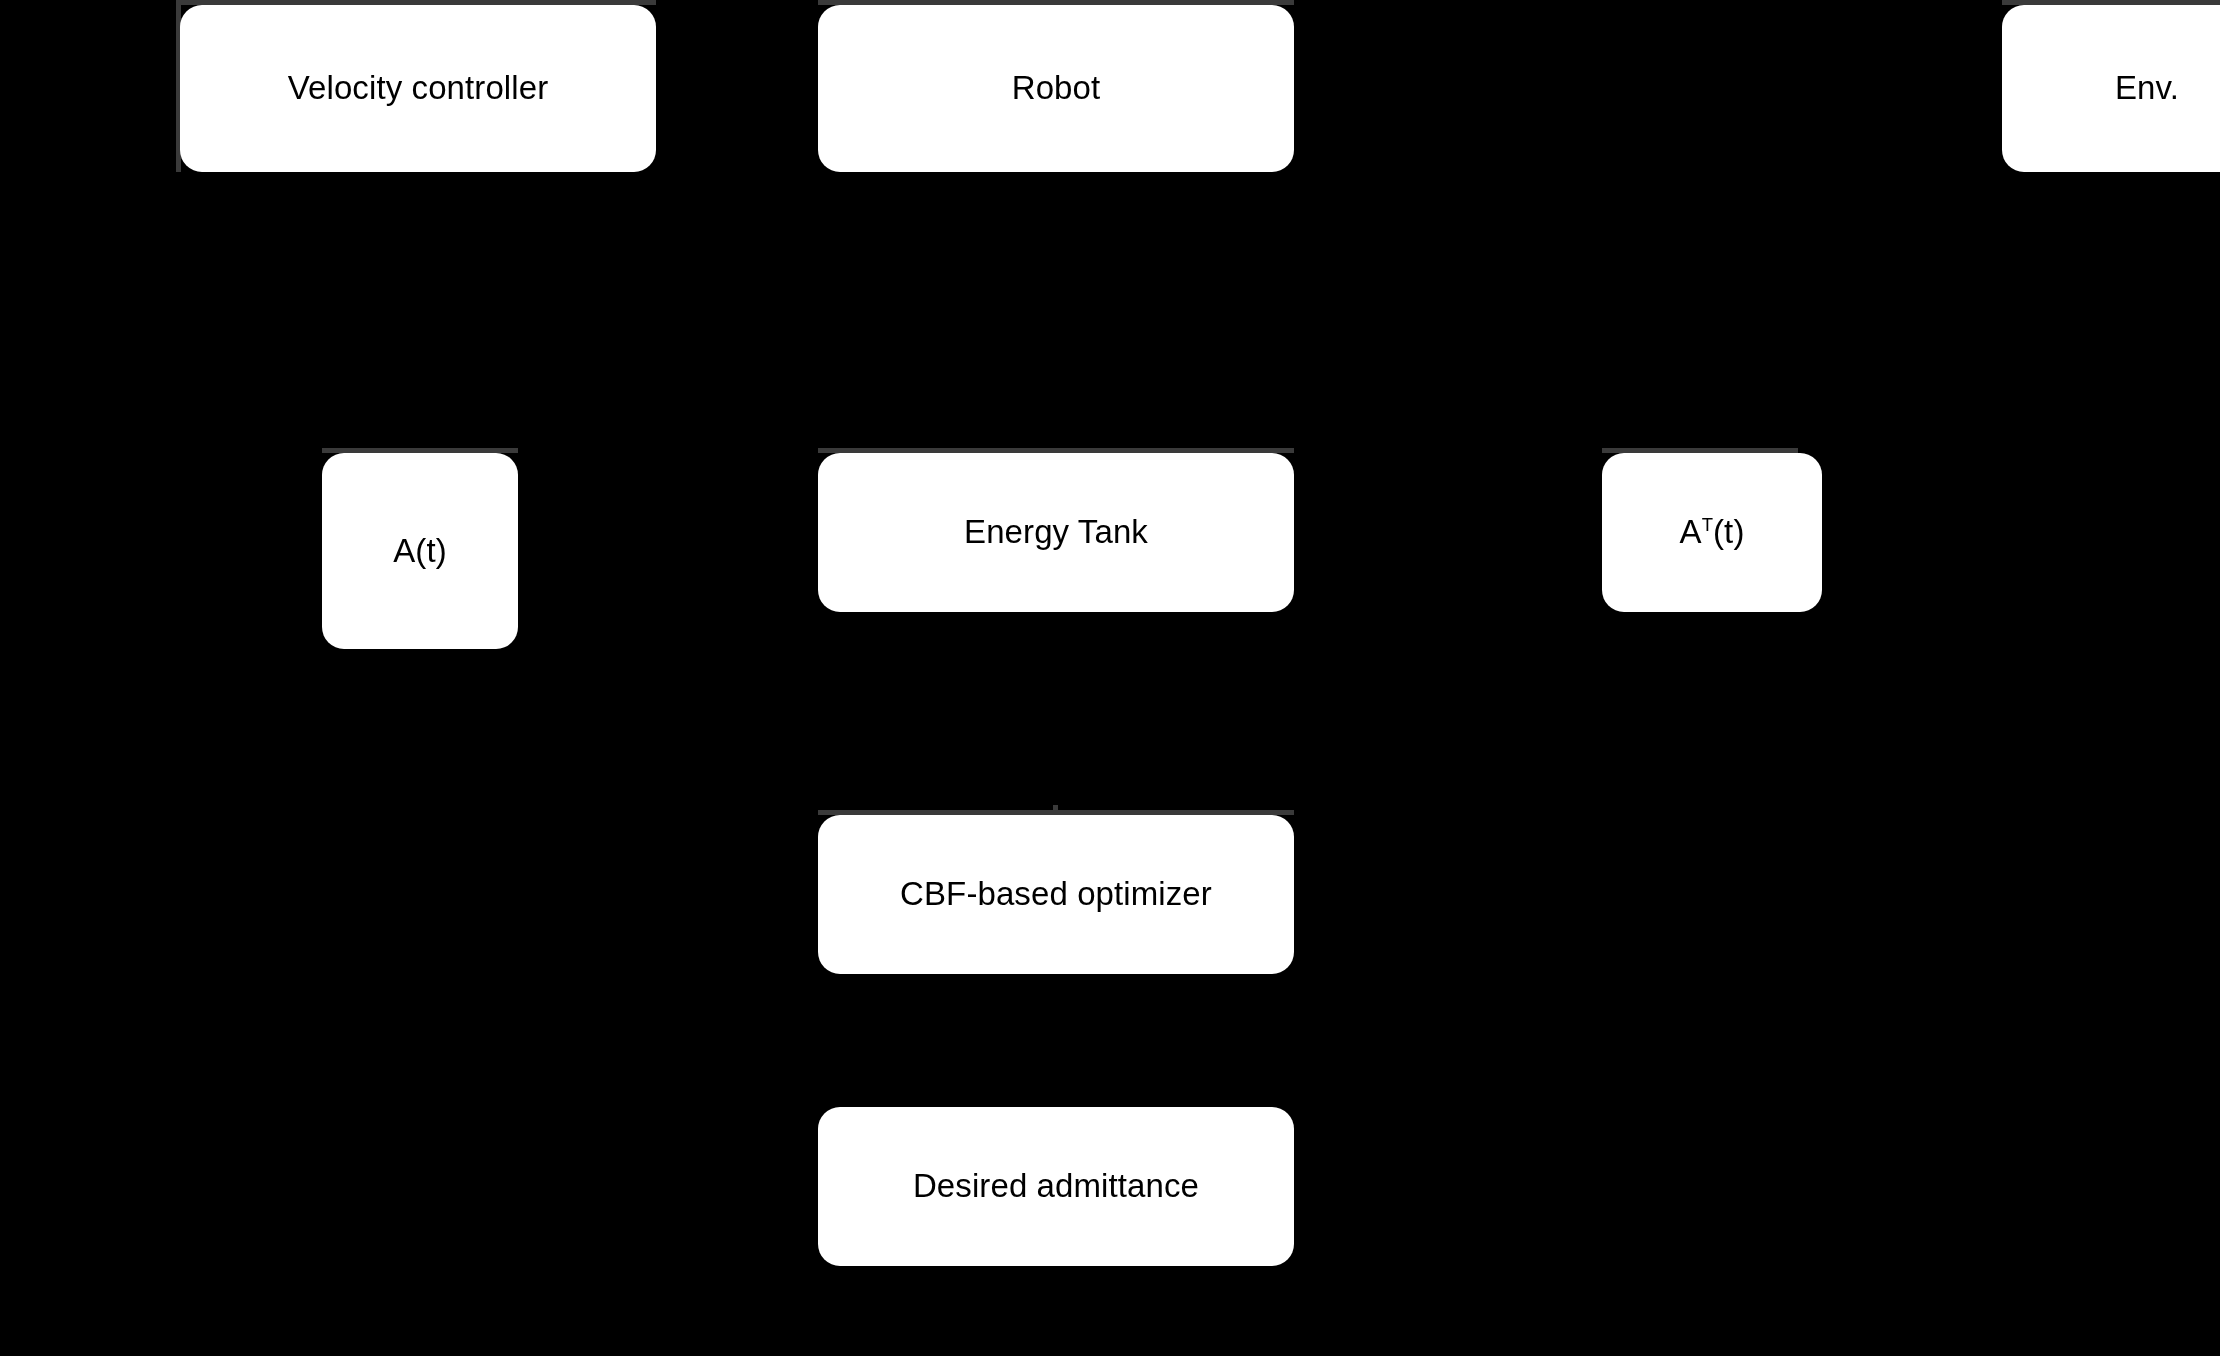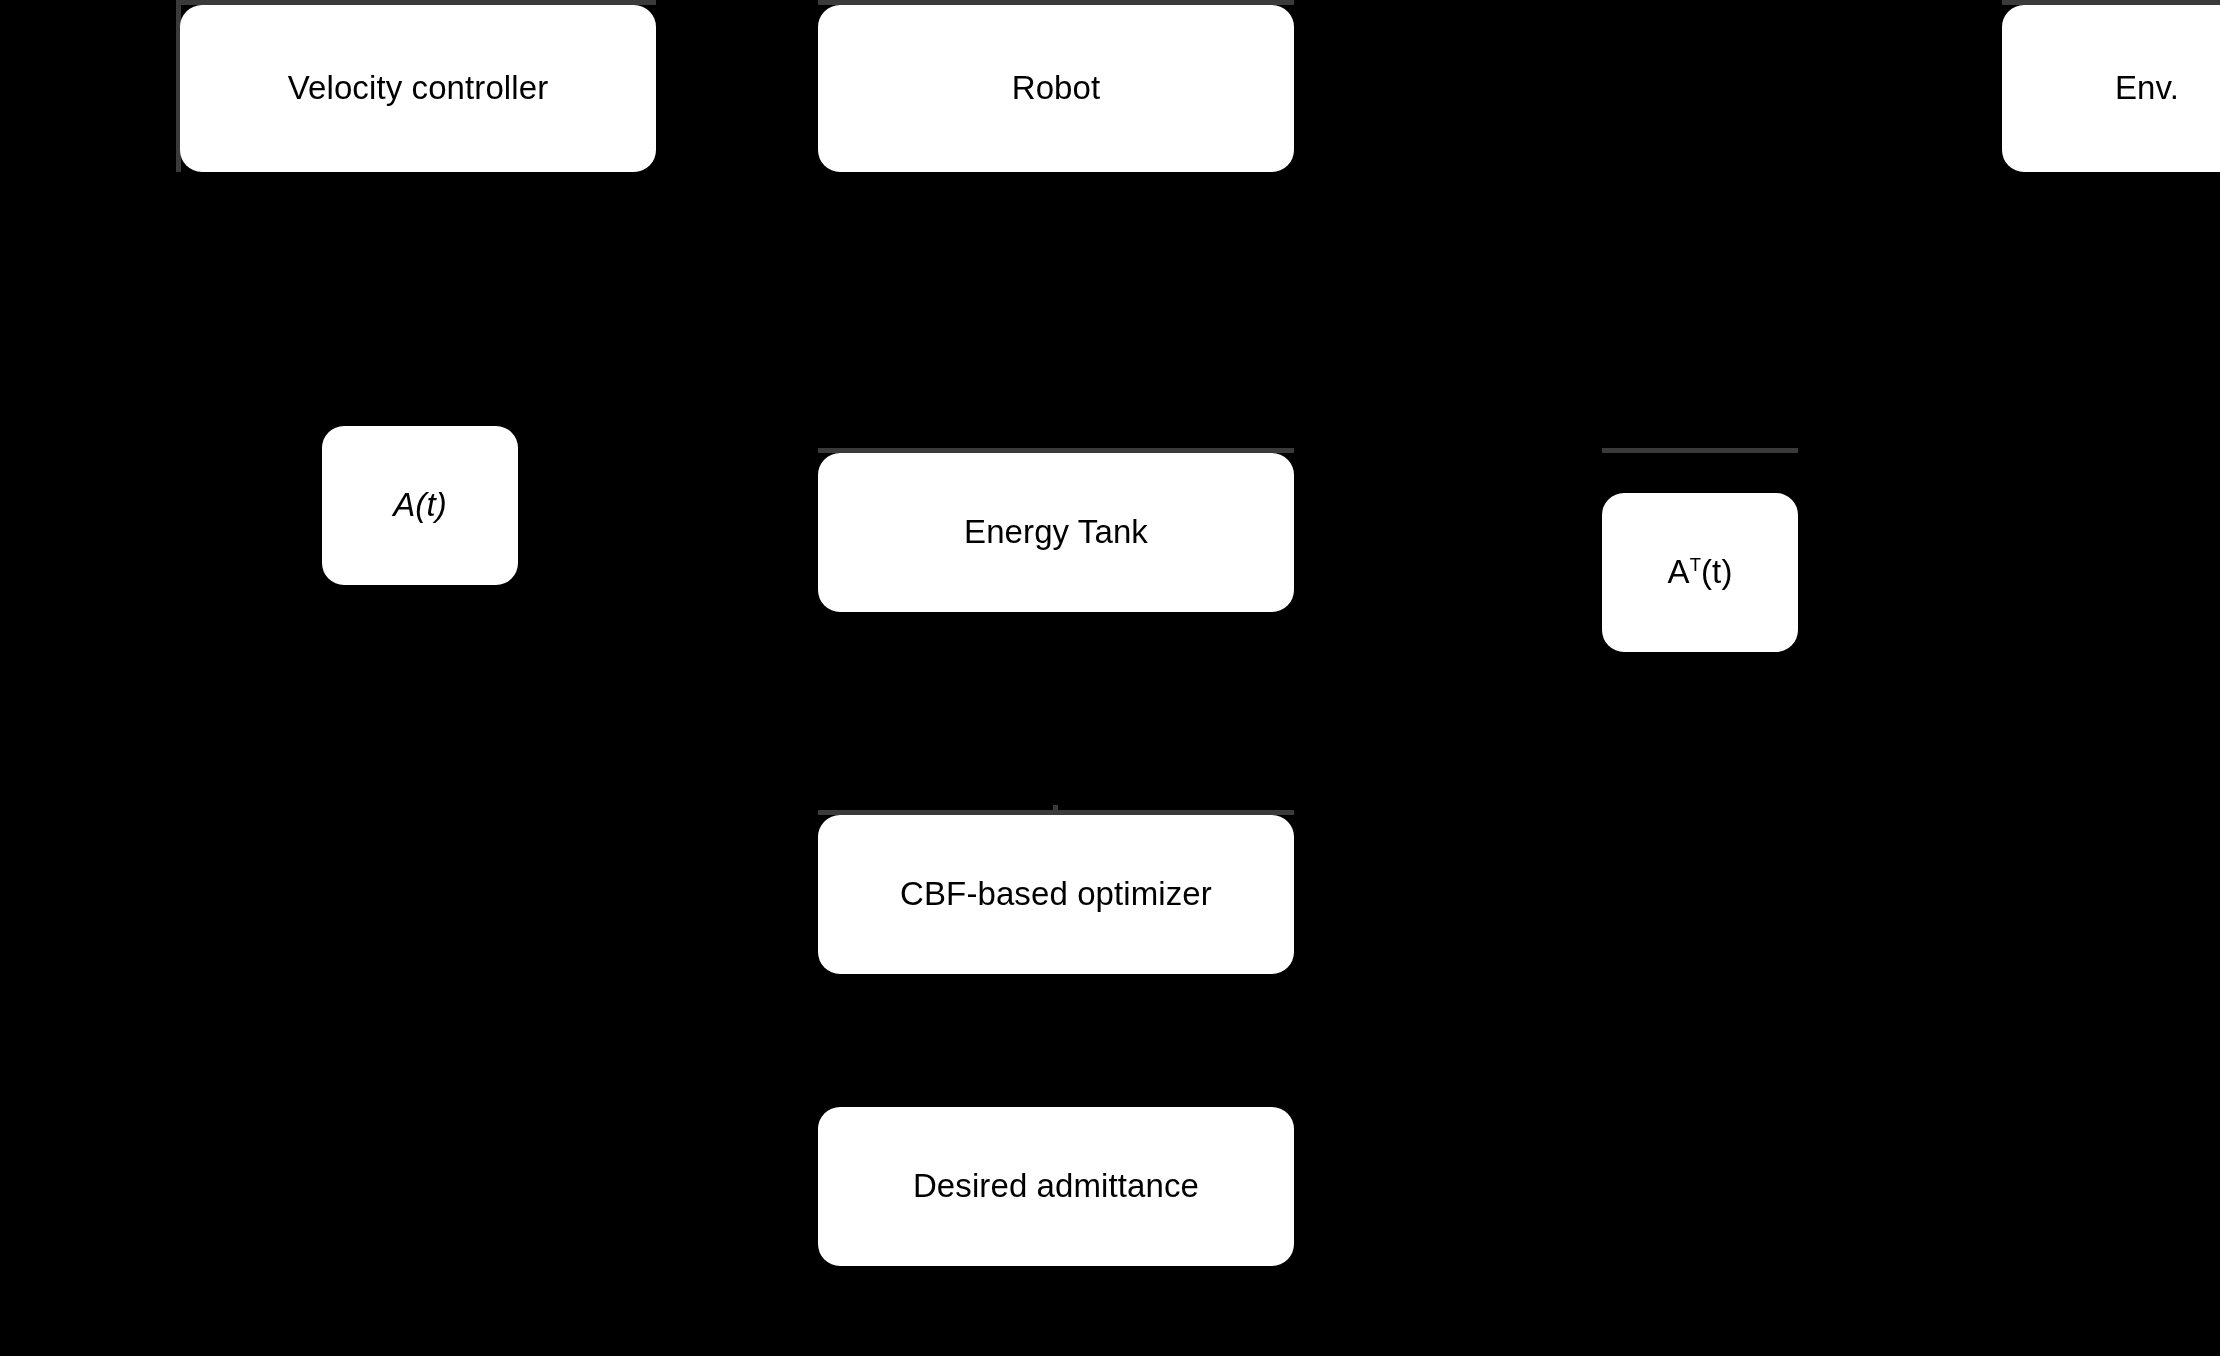--- a/index.html
+++ b/index.html
@@ -50,23 +50,23 @@
   .sup {
     font-size: 0.56em;
     vertical-align: super;
     line-height: 0;
   }
   
   #node-velocity-controller { left: 180px;  top: 5px;    width: 476px; height: 167px; }
   #node-robot              { left: 818px;  top: 5px;    width: 476px; height: 167px; }
   #node-env                { left: 2002px; top: 5px;    width: 290px; height: 167px; border-radius: 22px; }
   
-  #node-a-t                { left: 322px;  top: 426px;  width: 196px; height: 159px; font-style: italic; }
+  #node-a-t                { left: 322px;  top: 453px;  width: 196px; height: 196px; }
   #node-energy-tank        { left: 818px;  top: 453px;  width: 476px; height: 159px; }
-  #node-a-transpose-t      { left: 1602px; top: 453px;  width: 196px; height: 159px; margin-top: 40px; }
+  #node-a-transpose-t      { left: 1602px; top: 453px;  width: 220px; height: 159px; }
   
   #node-cbf-optimizer      { left: 818px;  top: 815px;  width: 476px; height: 159px; }
   
   #node-desired-admittance { left: 818px;  top: 1107px; width: 476px; height: 159px; }
 </style>
 </head>
 <body>
 
 <div id="diagram">
 

